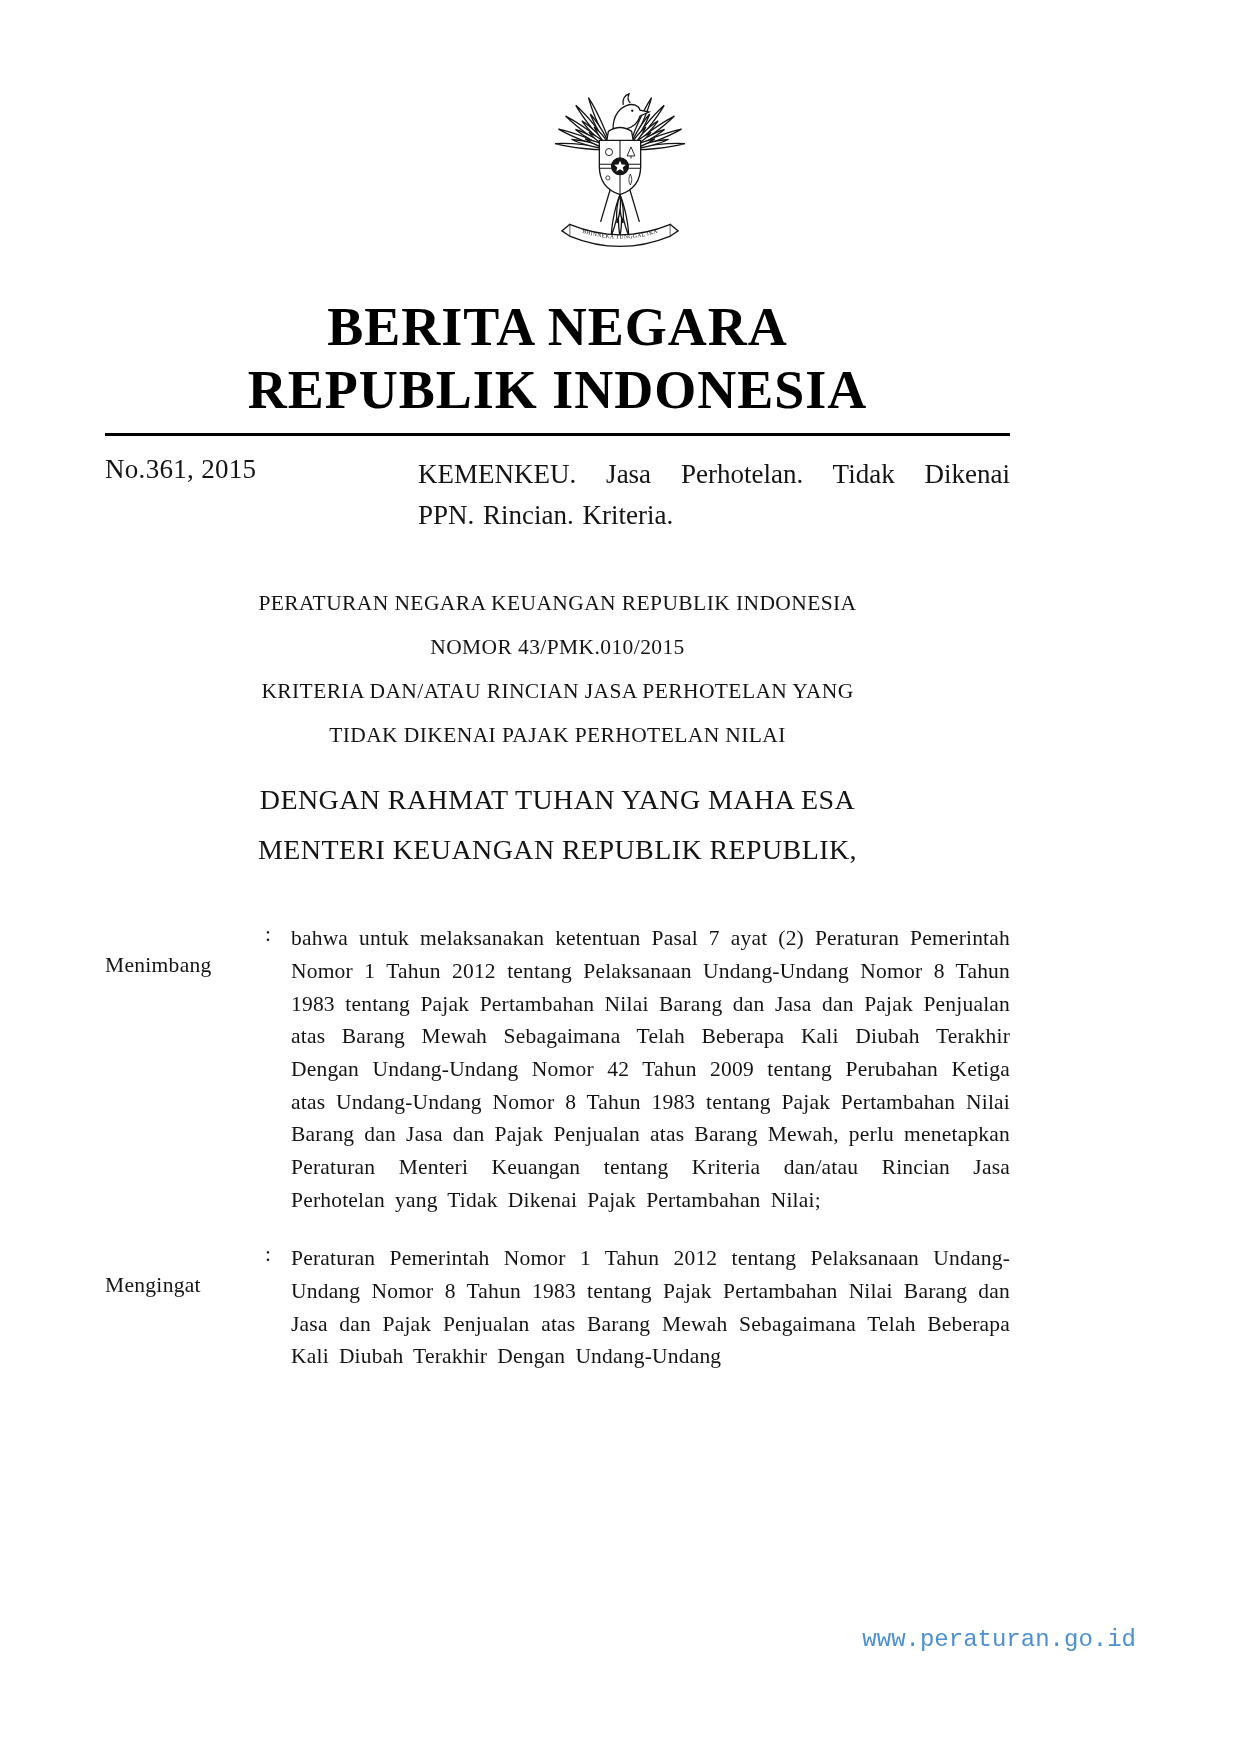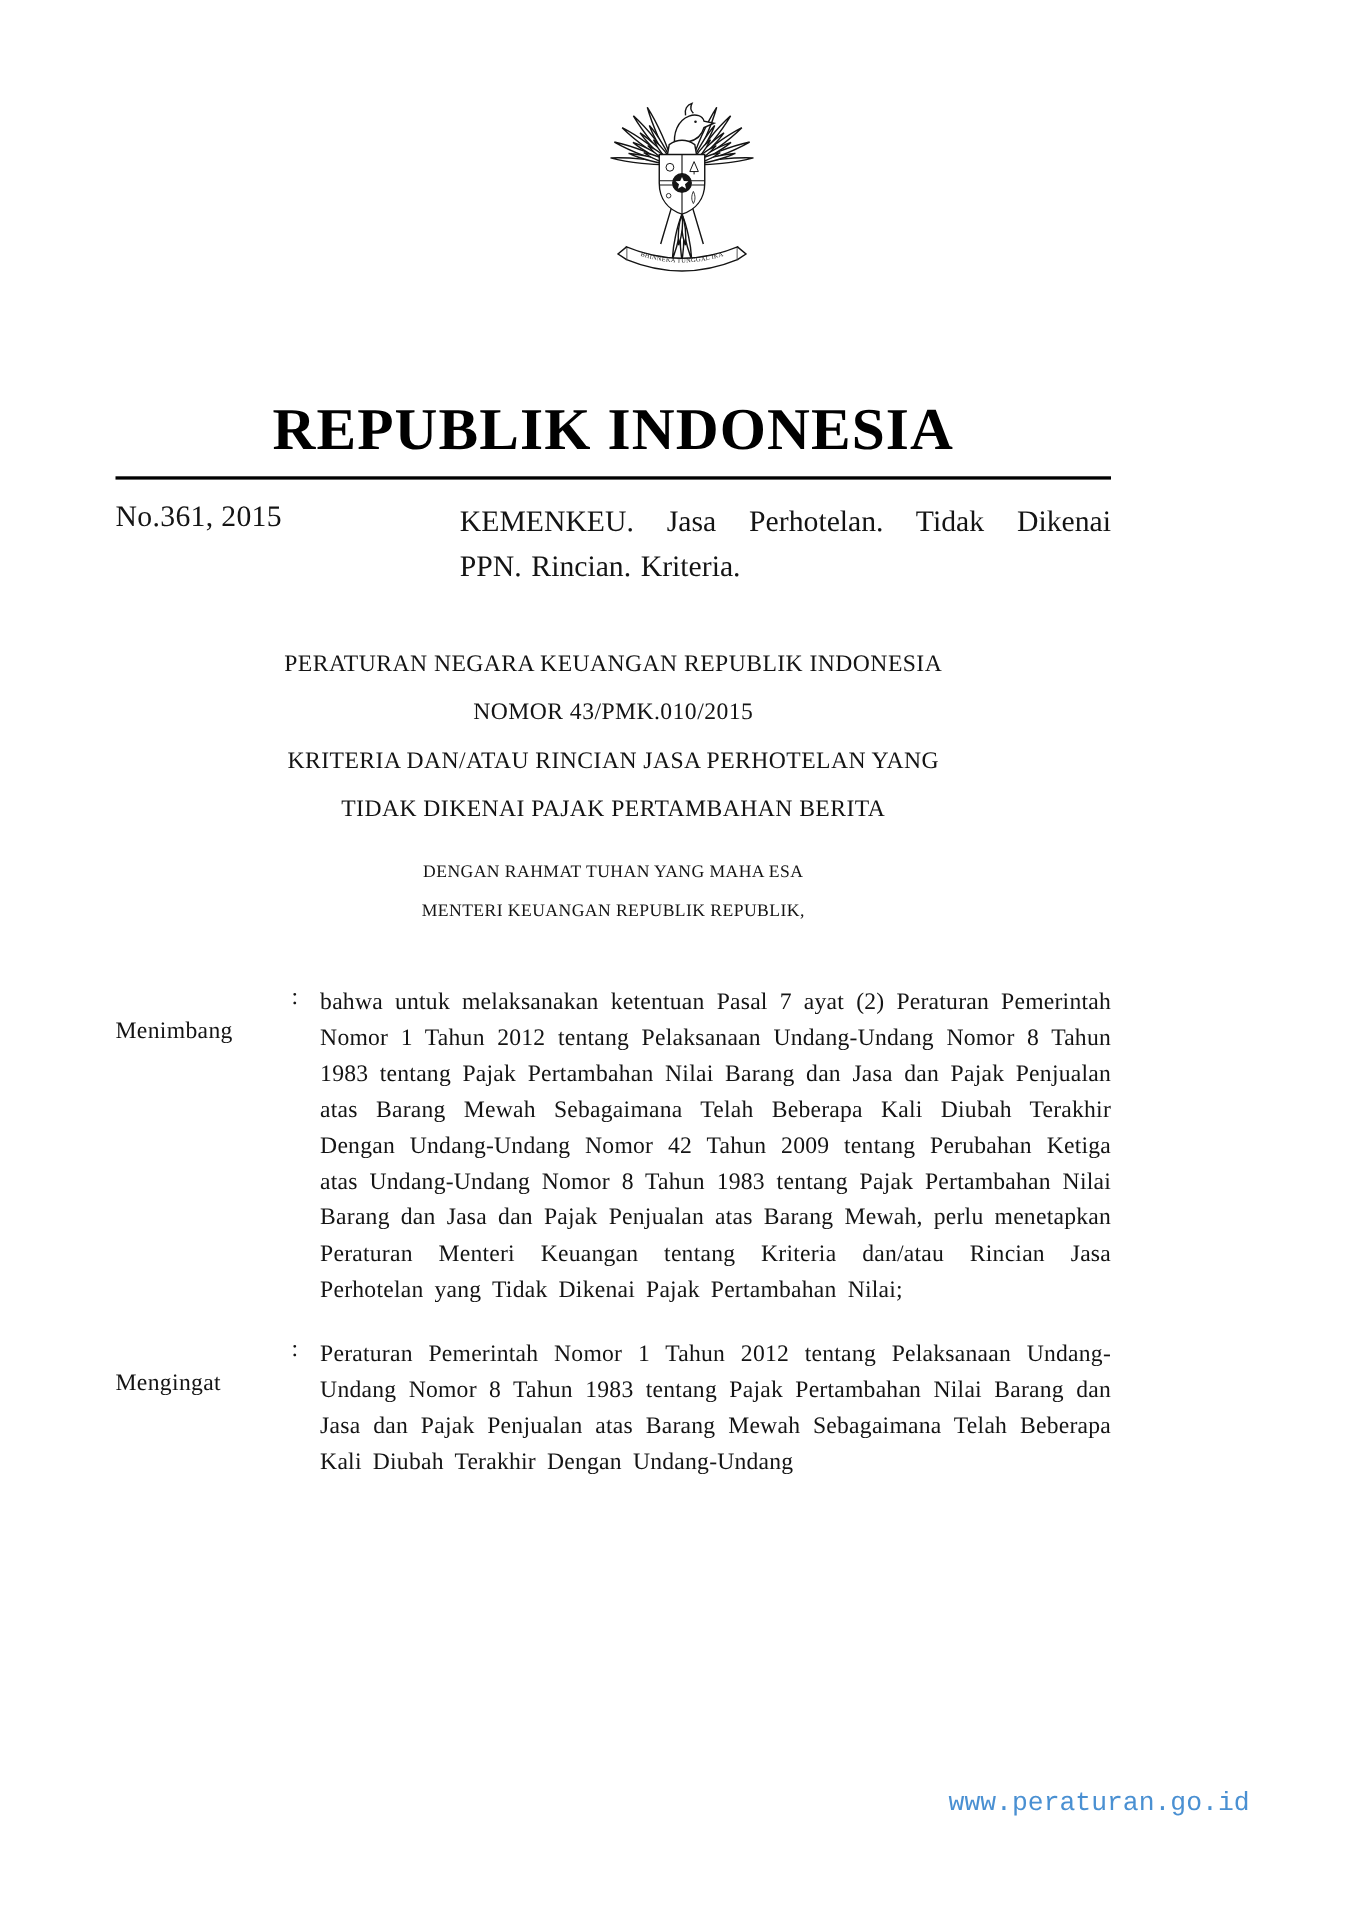--- a/index.html
+++ b/index.html
@@ -27,21 +27,21 @@
   .rule { height: 3px; background: #000; margin-top: 12px; }
 
   .masthead { display: flex; margin-top: 18px; font-size: 27px; }
   .issue-no { width: 313px; flex: 0 0 313px; letter-spacing: 0.3px; }
   .abstract { flex: 1; line-height: 1.5; word-spacing: 2px; }
   .abstract .l1 { text-align: justify; text-align-last: justify; }
   .abstract .l2 { text-align: left; }
 
   .heading-block { margin-top: 56px; text-align: center; font-size: 21.5px; letter-spacing: 0.4px; }
   .heading-block p { margin-bottom: 19px; }
-  .invocation-block { margin-top: 36px; text-align: center; font-size: 16px; letter-spacing: 0.4px; }
+  .invocation-block { margin-top: 36px; text-align: center; font-size: 28px; letter-spacing: 0.4px; }
   .invocation-block p { margin-bottom: 18px; }
 
   .clauses { margin-top: 56px; font-size: 21.5px; }
   .clause { display: grid; grid-template-columns: 160px 26px 1fr; align-items: start; margin-bottom: 26px; }
   .clause-label { letter-spacing: 0.3px; margin-top: 31px; }
   .clause-colon { text-align: left; }
   .clause-text { text-align: justify; line-height: 1.52; word-spacing: 4.5px; letter-spacing: 0.2px; }
 
   .footer-link {
     position: absolute;
@@ -129,39 +129,39 @@
       </g>
       <text font-size="9" fill="#141414" letter-spacing="0.5" font-family="Liberation Serif, serif">
         <textPath href="#ribbonPath" startOffset="50%" text-anchor="middle">BHINNEKA TUNGGAL IKA</textPath>
       </text>
     </svg>
   </div>
 
   <div class="content">
 
     <h1 class="gazette-title">
-      <br>
+      <span>BERITA NEGARA</span><br>
       <span>REPUBLIK INDONESIA</span>
     </h1>
 
     <div class="rule"></div>
 
     <div class="masthead">
       <div class="issue-no">No.361, 2015</div>
       <div class="abstract">
         <div class="l1">KEMENKEU. Jasa Perhotelan. Tidak Dikenai</div>
         <div class="l2">PPN. Rincian. Kriteria.</div>
       </div>
     </div>
 
     <div class="heading-block">
       <p>PERATURAN NEGARA KEUANGAN REPUBLIK INDONESIA</p>
       <p>NOMOR 43/PMK.010/2015</p>
       <p>KRITERIA DAN/ATAU RINCIAN JASA PERHOTELAN YANG</p>
-      <p>TIDAK DIKENAI PAJAK PERTAMBAHAN BERITA</p>
+      <p>TIDAK DIKENAI PAJAK PERHOTELAN NILAI</p>
     </div>
 
     <div class="invocation-block">
       <p>DENGAN RAHMAT TUHAN YANG MAHA ESA</p>
       <p>MENTERI KEUANGAN REPUBLIK REPUBLIK,</p>
     </div>
 
     <div class="clauses">
 
       <div class="clause">

